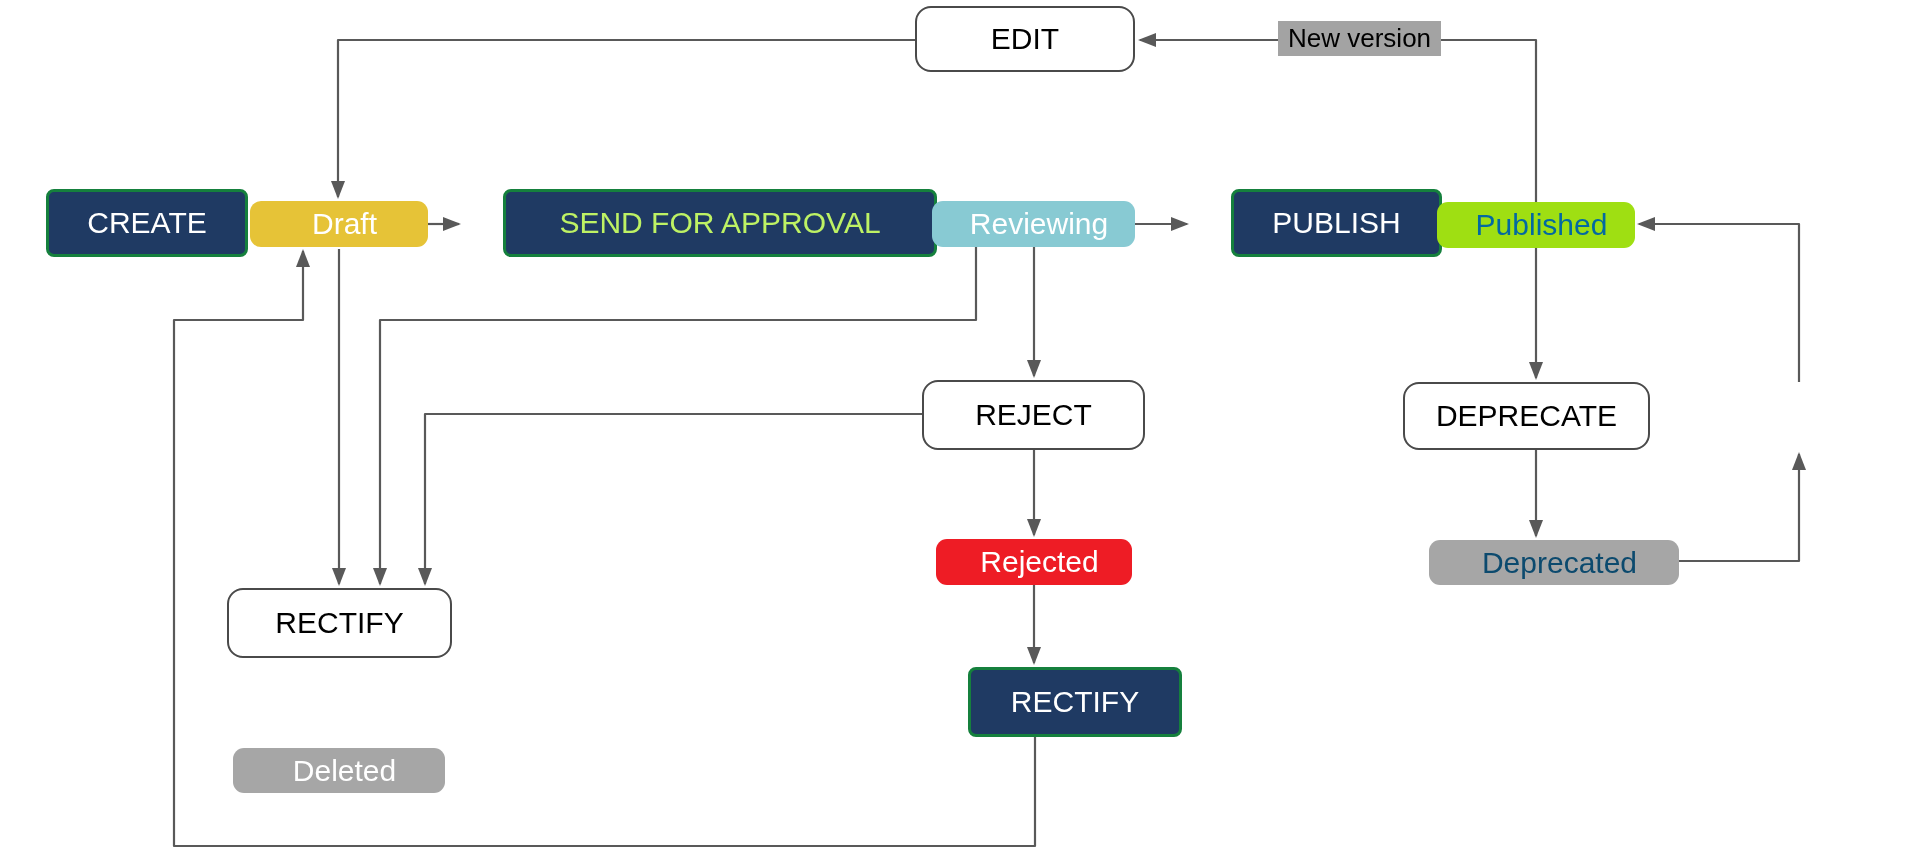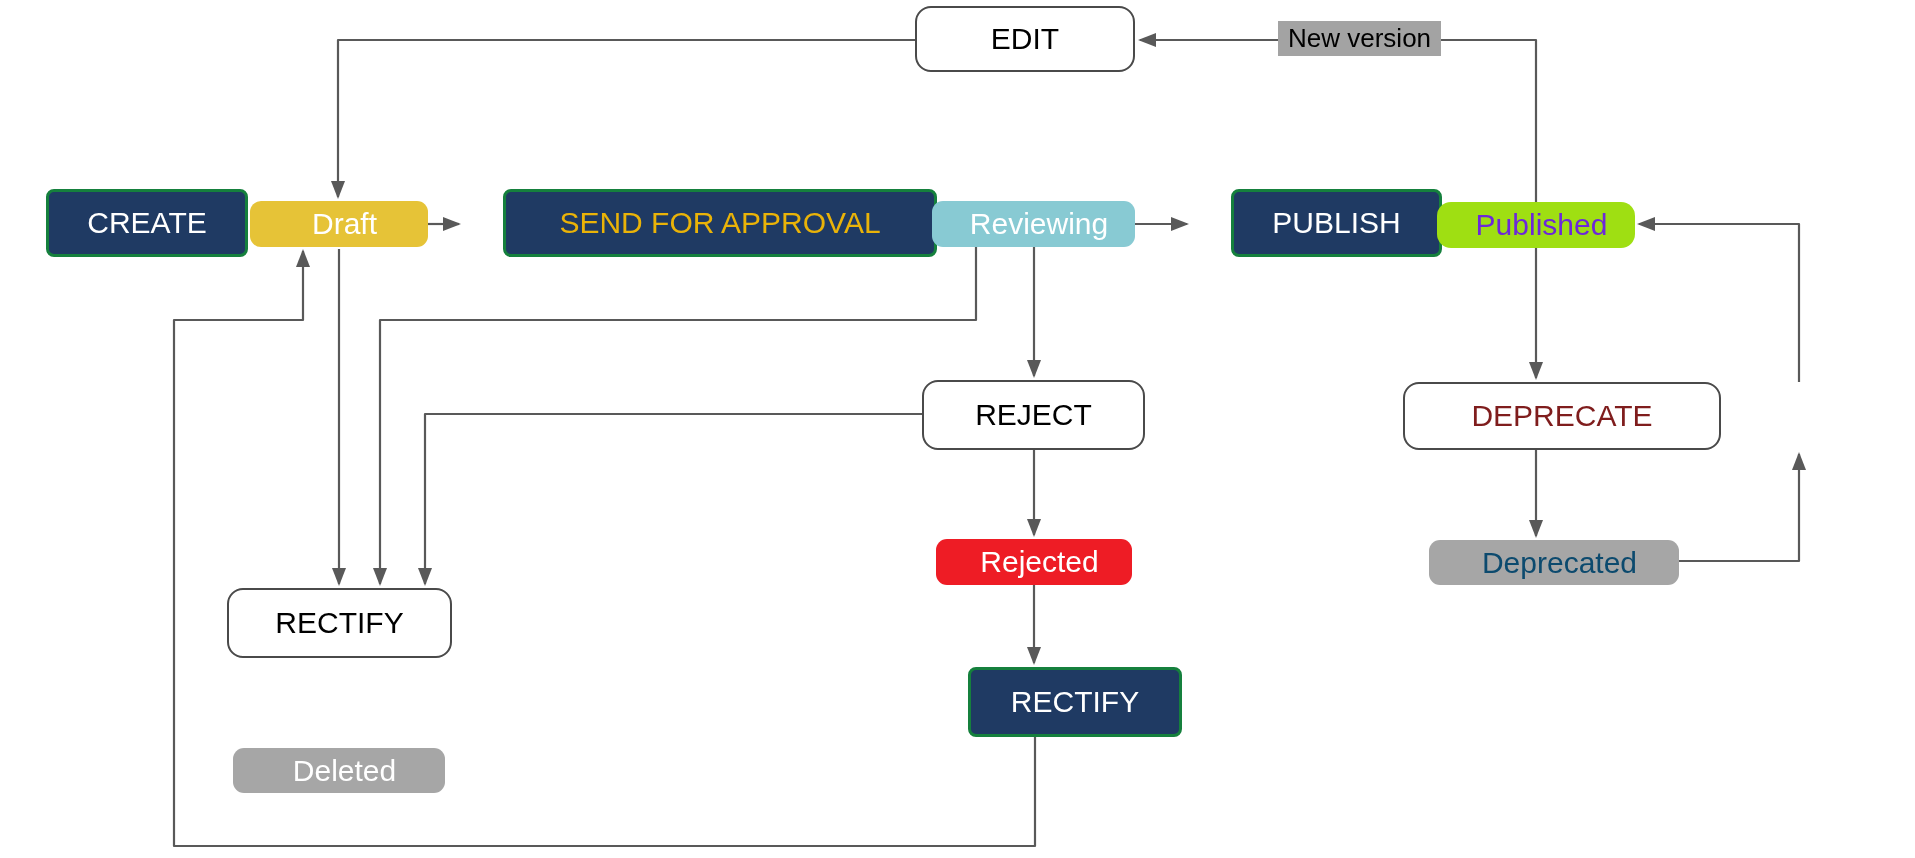--- a/index.html
+++ b/index.html
@@ -51,40 +51,40 @@
       <path d="M1536 450 V536" marker-end="url(#arrow)"></path>
       <path d="M1643 561 H1799 V454" marker-end="url(#arrow)"></path>
       <path d="M1799 382 V224 H1639" marker-end="url(#arrow)"></path>
     </g>
   </svg>
 
   <div class="node action" style="left: 6px; top: 189px; width: 202px; height: 68px; background-color: rgb(31, 58, 99); color: rgb(255, 255, 255);">CREATE</div>
 
   <div class="node state" style="left: 250px; top: 201px; width: 178px; height: 46px; background-color: rgb(230, 195, 55); color: rgb(255, 255, 255);">Draft</div>
 
-  <div class="node action" style="left: 463px; top: 189px; width: 434px; height: 68px; background-color: rgb(31, 58, 99); color: #eab308;">SEND FOR APPROVAL</div>
+  <div class="node action" style="left: 463px; top: 189px; width: 434px; height: 68px; background-color: rgb(31, 58, 99); color: #bef264;">SEND FOR APPROVAL</div>
 
   <div class="node state" style="left: 932px; top: 201px; width: 203px; height: 46px; background-color: rgb(136, 202, 211); color: rgb(255, 255, 255);">Reviewing</div>
 
   <div class="node action" style="left: 1191px; top: 189px; width: 211px; height: 68px; background-color: rgb(31, 58, 99); color: rgb(255, 255, 255);">PUBLISH</div>
 
-  <div class="node state" style="left: 1437px; top: 202px; width: 198px; height: 46px; background-color: rgb(159, 223, 18); color: #6d28d9; border-radius: 14px;">Published</div>
+  <div class="node state" style="left: 1437px; top: 202px; width: 198px; height: 46px; background-color: rgb(159, 223, 18); color: #0369a1;">Published</div>
 
   <div class="node plain" style="left: 915px; top: 6px; width: 220px; height: 66px; background-color: rgb(255, 255, 255); color: rgb(0, 0, 0);">EDIT</div>
 
   <div class="node plain" style="left: 922px; top: 380px; width: 223px; height: 70px; background-color: rgb(255, 255, 255); color: rgb(0, 0, 0);">REJECT</div>
 
   <div class="node state" style="left: 936px; top: 539px; width: 196px; height: 46px; background-color: rgb(238, 28, 37); color: rgb(255, 255, 255);">Rejected</div>
 
   <div class="node action" style="left: 928px; top: 667px; width: 214px; height: 70px; background-color: rgb(31, 58, 99); color: rgb(255, 255, 255);">RECTIFY</div>
 
   <div class="node plain" style="left: 227px; top: 588px; width: 225px; height: 70px; background-color: rgb(255, 255, 255); color: rgb(0, 0, 0);">RECTIFY</div>
 
   <div class="node state" style="left: 233px; top: 748px; width: 212px; height: 45px; background-color: rgb(166, 166, 166); color: rgb(255, 255, 255);">Deleted</div>
 
-  <div class="node plain" style="left: 1403px; top: 382px; width: 318px; height: 68px; background-color: rgb(255, 255, 255); color: #7f1d1d;">DEPRECATE</div>
+  <div class="node plain" style="left: 1403px; top: 382px; width: 247px; height: 68px; background-color: rgb(255, 255, 255); color: #000000;">DEPRECATE</div>
 
 
   <div class="node state" style="left: 1429px; top: 540px; width: 250px; height: 45px; background-color: rgb(166, 166, 166); color: #0c4a6e;">Deprecated</div>
 
   <div class="edge-label" style="left:1278px;top:21px">New version</div>
 
 </div>
 
 </body></html>

